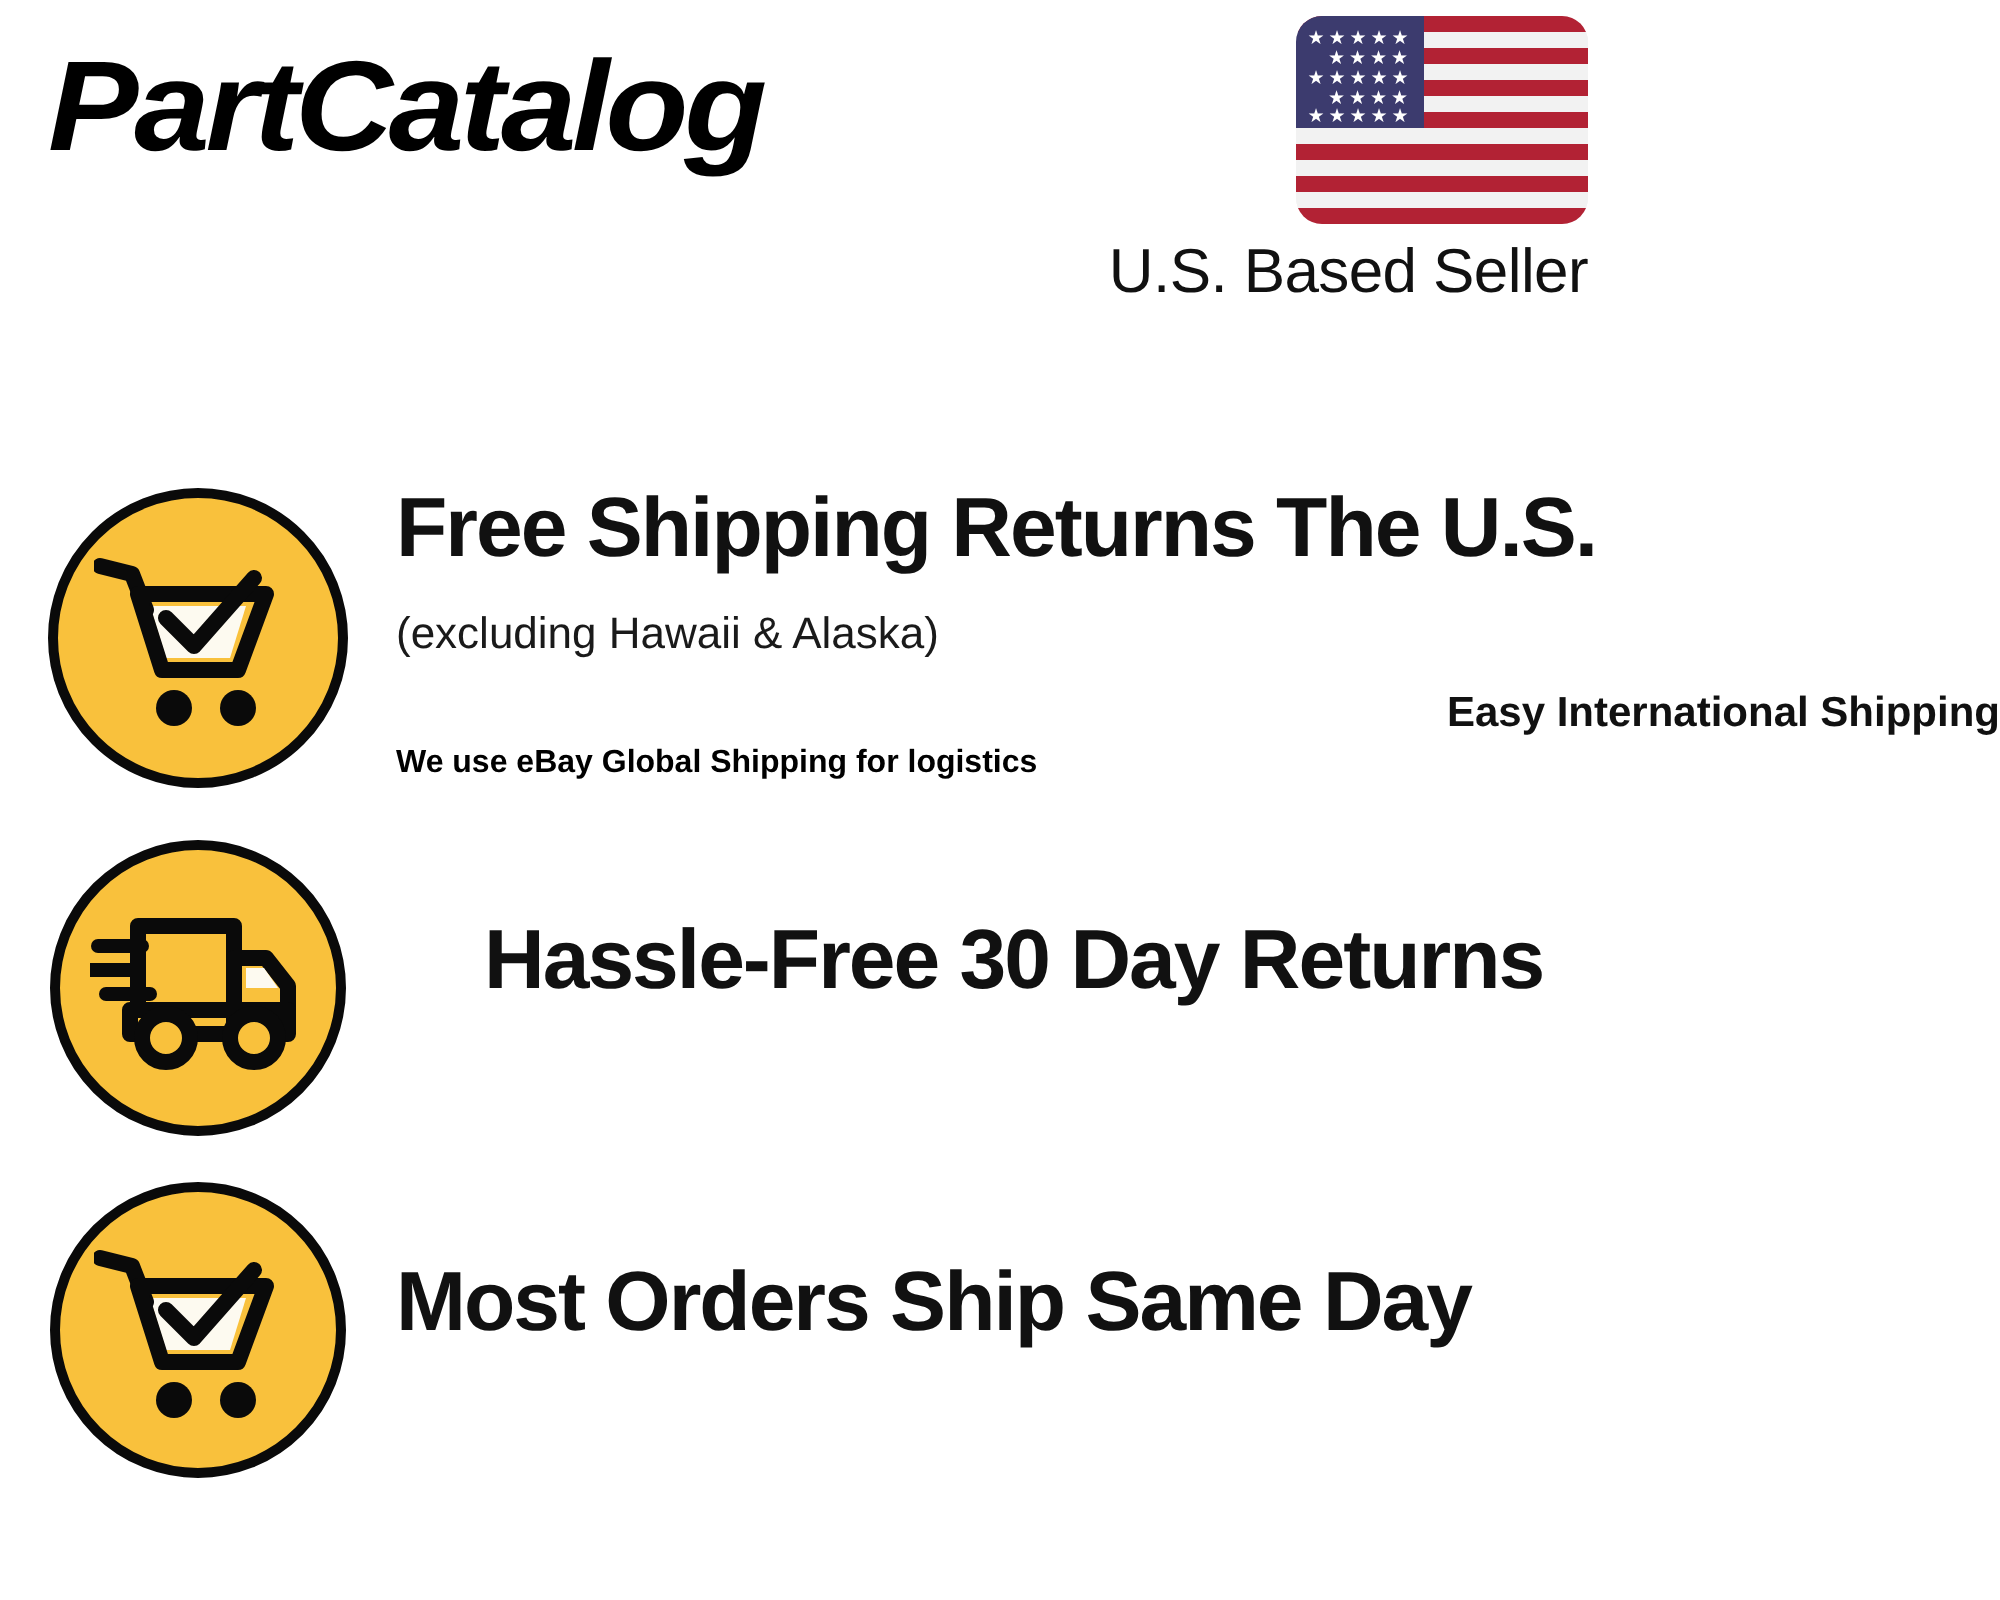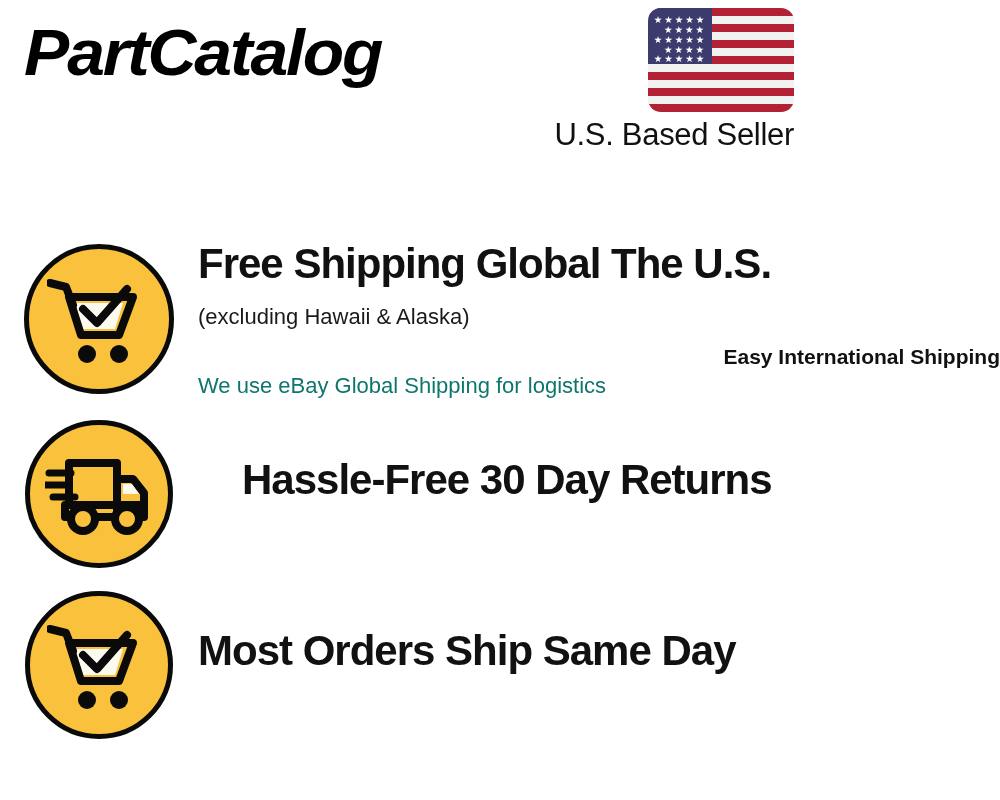--- a/index.html
+++ b/index.html
@@ -173,24 +173,24 @@
     font-weight: bold;
     font-size: 21px;
     line-height: 1.2;
     color: #111111;
     white-space: nowrap;
     text-align: right;
   }
   .feature-sub-last {
     margin-top: 3px;
     font-family: "Liberation Sans", sans-serif;
-    font-weight: normal;
-    font-size: 22px;
+    font-weight: bold;
+    font-size: 16px;
     line-height: 1.25;
-    color: #0f766e;
+    color: #000000;
     white-space: nowrap;
   }
   #feature-row-1 .feature-text { padding-top: 44px; }
   #feature-row-2 .feature-text { padding-top: 44px; }
 </style>
 </head>
 <body>
 
 <div id="header">
 
@@ -243,21 +243,21 @@
           <path d="M22 28 L86 28 L72 66 L34 66 Z" fill="none" stroke="#0a0a0a" stroke-width="8" stroke-linecap="round" stroke-linejoin="round"></path>
 
           <path d="M36 40 L50 54 L80 20" fill="none" stroke="#0a0a0a" stroke-width="8" stroke-linecap="round" stroke-linejoin="round"></path>
 
           <circle cx="40" cy="85" r="9" fill="#0a0a0a"></circle>
           <circle cx="72" cy="85" r="9" fill="#0a0a0a"></circle>
         </svg>
       </div>
     </div>
     <div class="feature-text">
-      <div class="feature-title">Free Shipping Global The U.S.</div>
+      <div class="feature-title">Free Shipping Returns The U.S.</div>
       <div class="feature-sub">(excluding Hawaii &amp; Alaska)</div>
       <div class="feature-sub-strong">Easy International Shipping</div>
       <div class="feature-sub-last">We use eBay Global Shipping for logistics</div>
     </div>
   </div>
 
   <div class="feature-row" id="feature-row-1">
     <div class="feature-icon-wrap">
       <div class="icon-circle">
         <svg width="108" height="86" viewBox="0 0 108 86">

